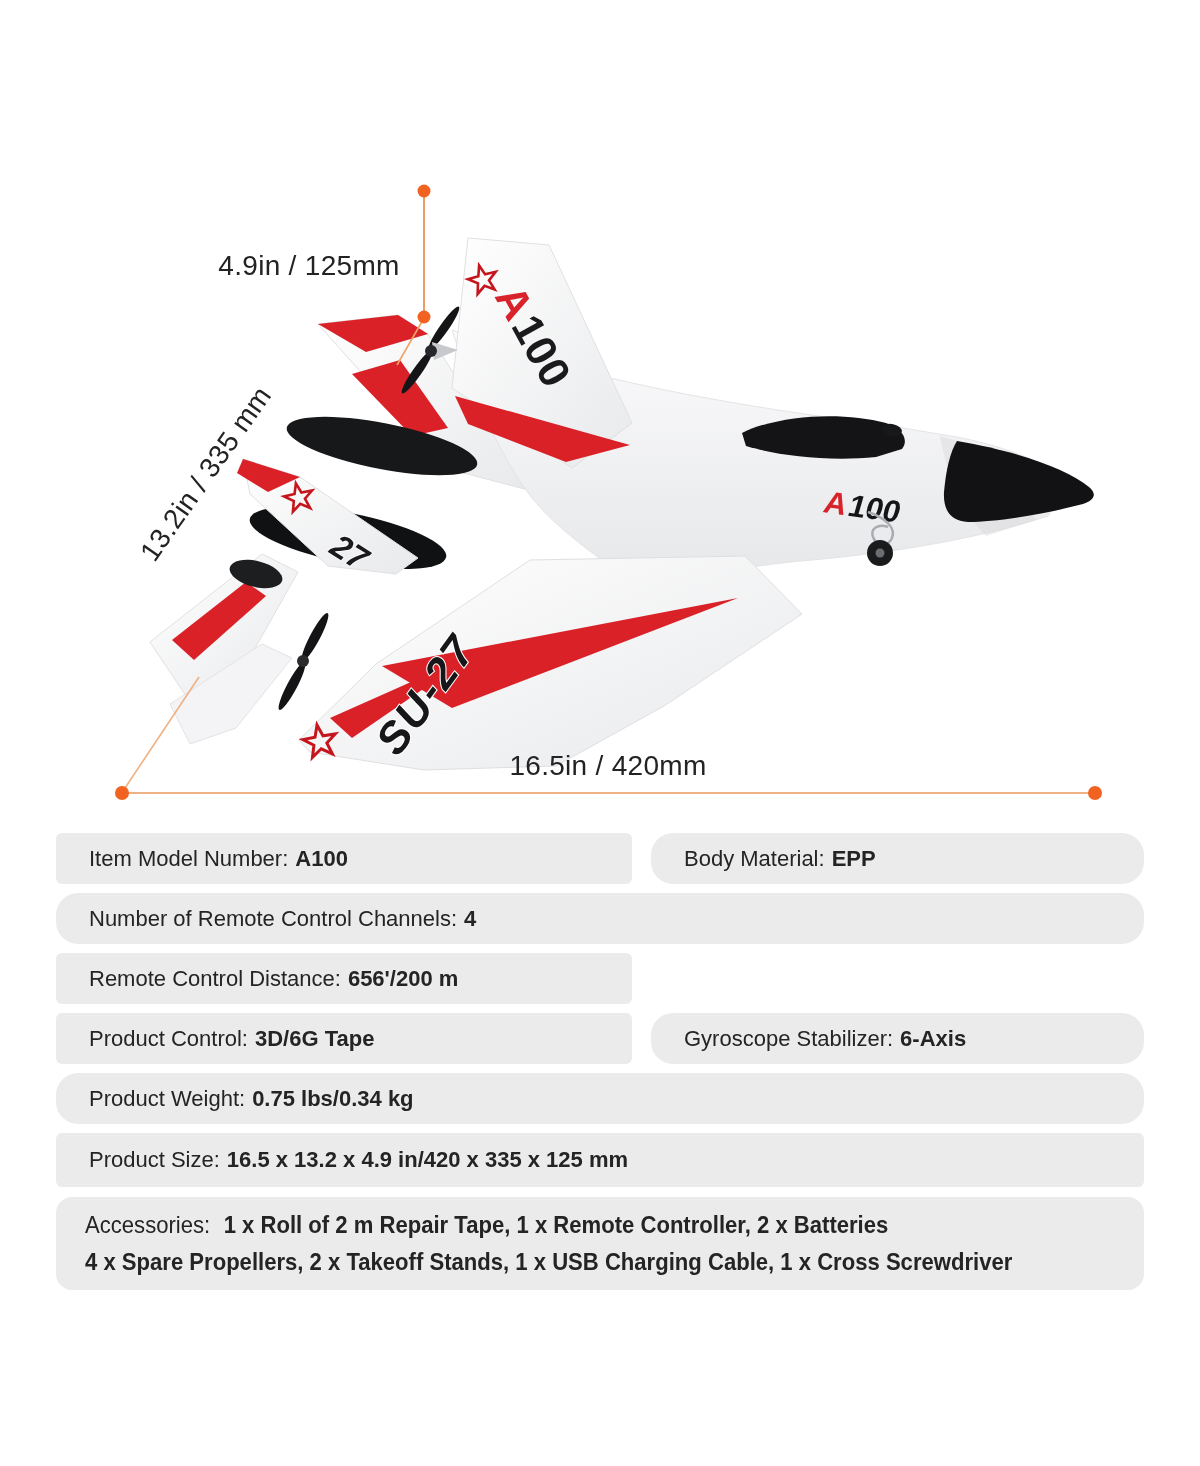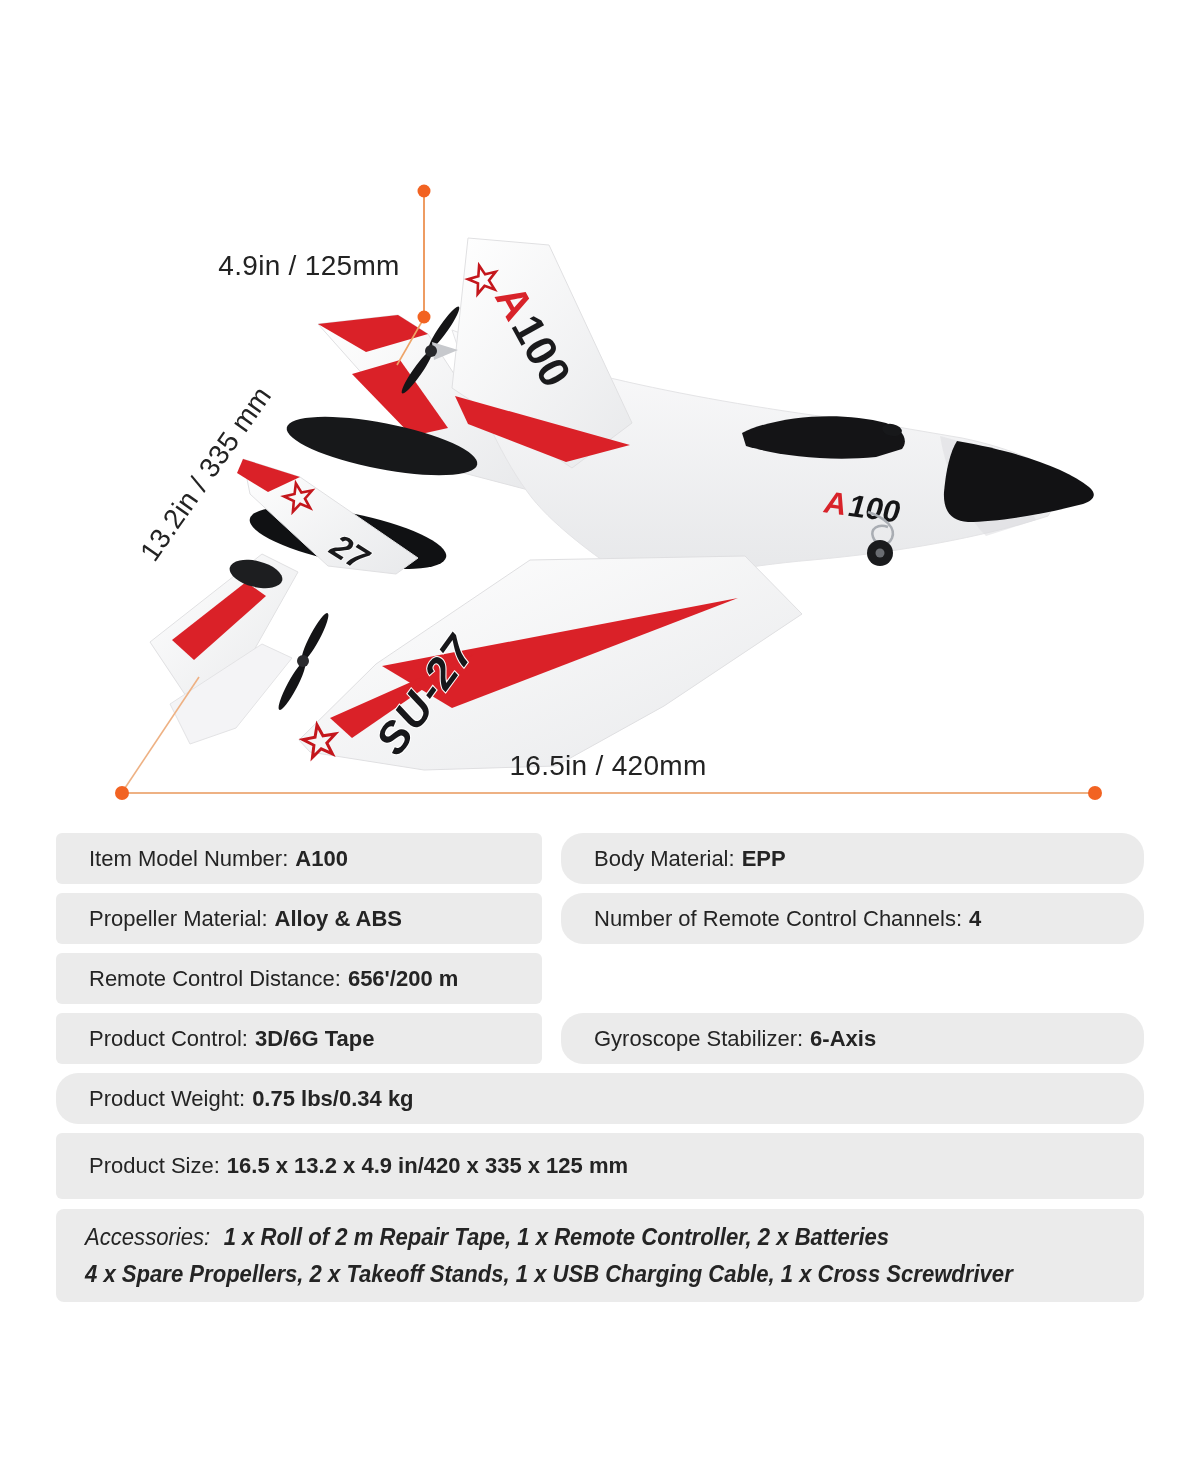--- a/index.html
+++ b/index.html
@@ -19,29 +19,29 @@
     transform:rotate(-55deg);
   }
   
   .spec{position:absolute;left:56px;top:833px;width:1088px;}
   .spec-row{display:flex;margin-bottom:9px;}
   .cell{
     background:#ebebeb;border-radius:6px;height:51px;box-sizing:border-box;
     display:flex;align-items:center;padding-left:33px;font-size:22px;color:#242424;
     white-space:nowrap;
   }
-  .cell-left{width:486px;margin-right:19px;}
+  .cell-left{width:576px;margin-right:19px;}
   .cell-right{flex:1;border-radius:22px;}
   .lbl{font-weight:400;}
   .val{font-weight:700;margin-left:7px;}
-  .cell-full{width:100%;height:66px;}
+  .cell-full{width:100%;height:54px;}
   .row-size{margin-bottom:10px;}
   .row-acc{
-    background:#ebebeb;border-radius:8px;width:100%;height:93px;box-sizing:border-box;
-    padding:9px 0 0 29px;margin-bottom:0;display:block;font-style:italic;
+    background:#ebebeb;border-radius:16px;width:100%;height:93px;box-sizing:border-box;
+    padding:9px 0 0 29px;margin-bottom:0;display:block;
   }
   .acc-line{
     font-size:24px;font-weight:700;color:#242424;line-height:37px;white-space:nowrap;
     transform:scaleX(0.92);transform-origin:0 50%;width:108%;
   }
   .acc-lbl{font-weight:400;}
 </style>
 </head>
 <body>
 
@@ -149,24 +149,20 @@
         <span class="lbl">Item Model Number:</span>
         <span class="val">A100</span>
       </div>
       <div class="cell cell-right">
         <span class="lbl">Body Material:</span>
         <span class="val">EPP</span>
       </div>
     </div>
 
     <div class="spec-row">
-      <div class="cell cell-left">
-        <span class="lbl">Propeller Material:</span>
-        <span class="val">Alloy &amp; ABS</span>
-      </div>
       <div class="cell cell-right">
         <span class="lbl">Number of Remote Control Channels:</span>
         <span class="val">4</span>
       </div>
     </div>
 
     <div class="spec-row">
       <div class="cell cell-left">
         <span class="lbl">Remote Control Distance:</span>
         <span class="val">656'/200 m</span>

